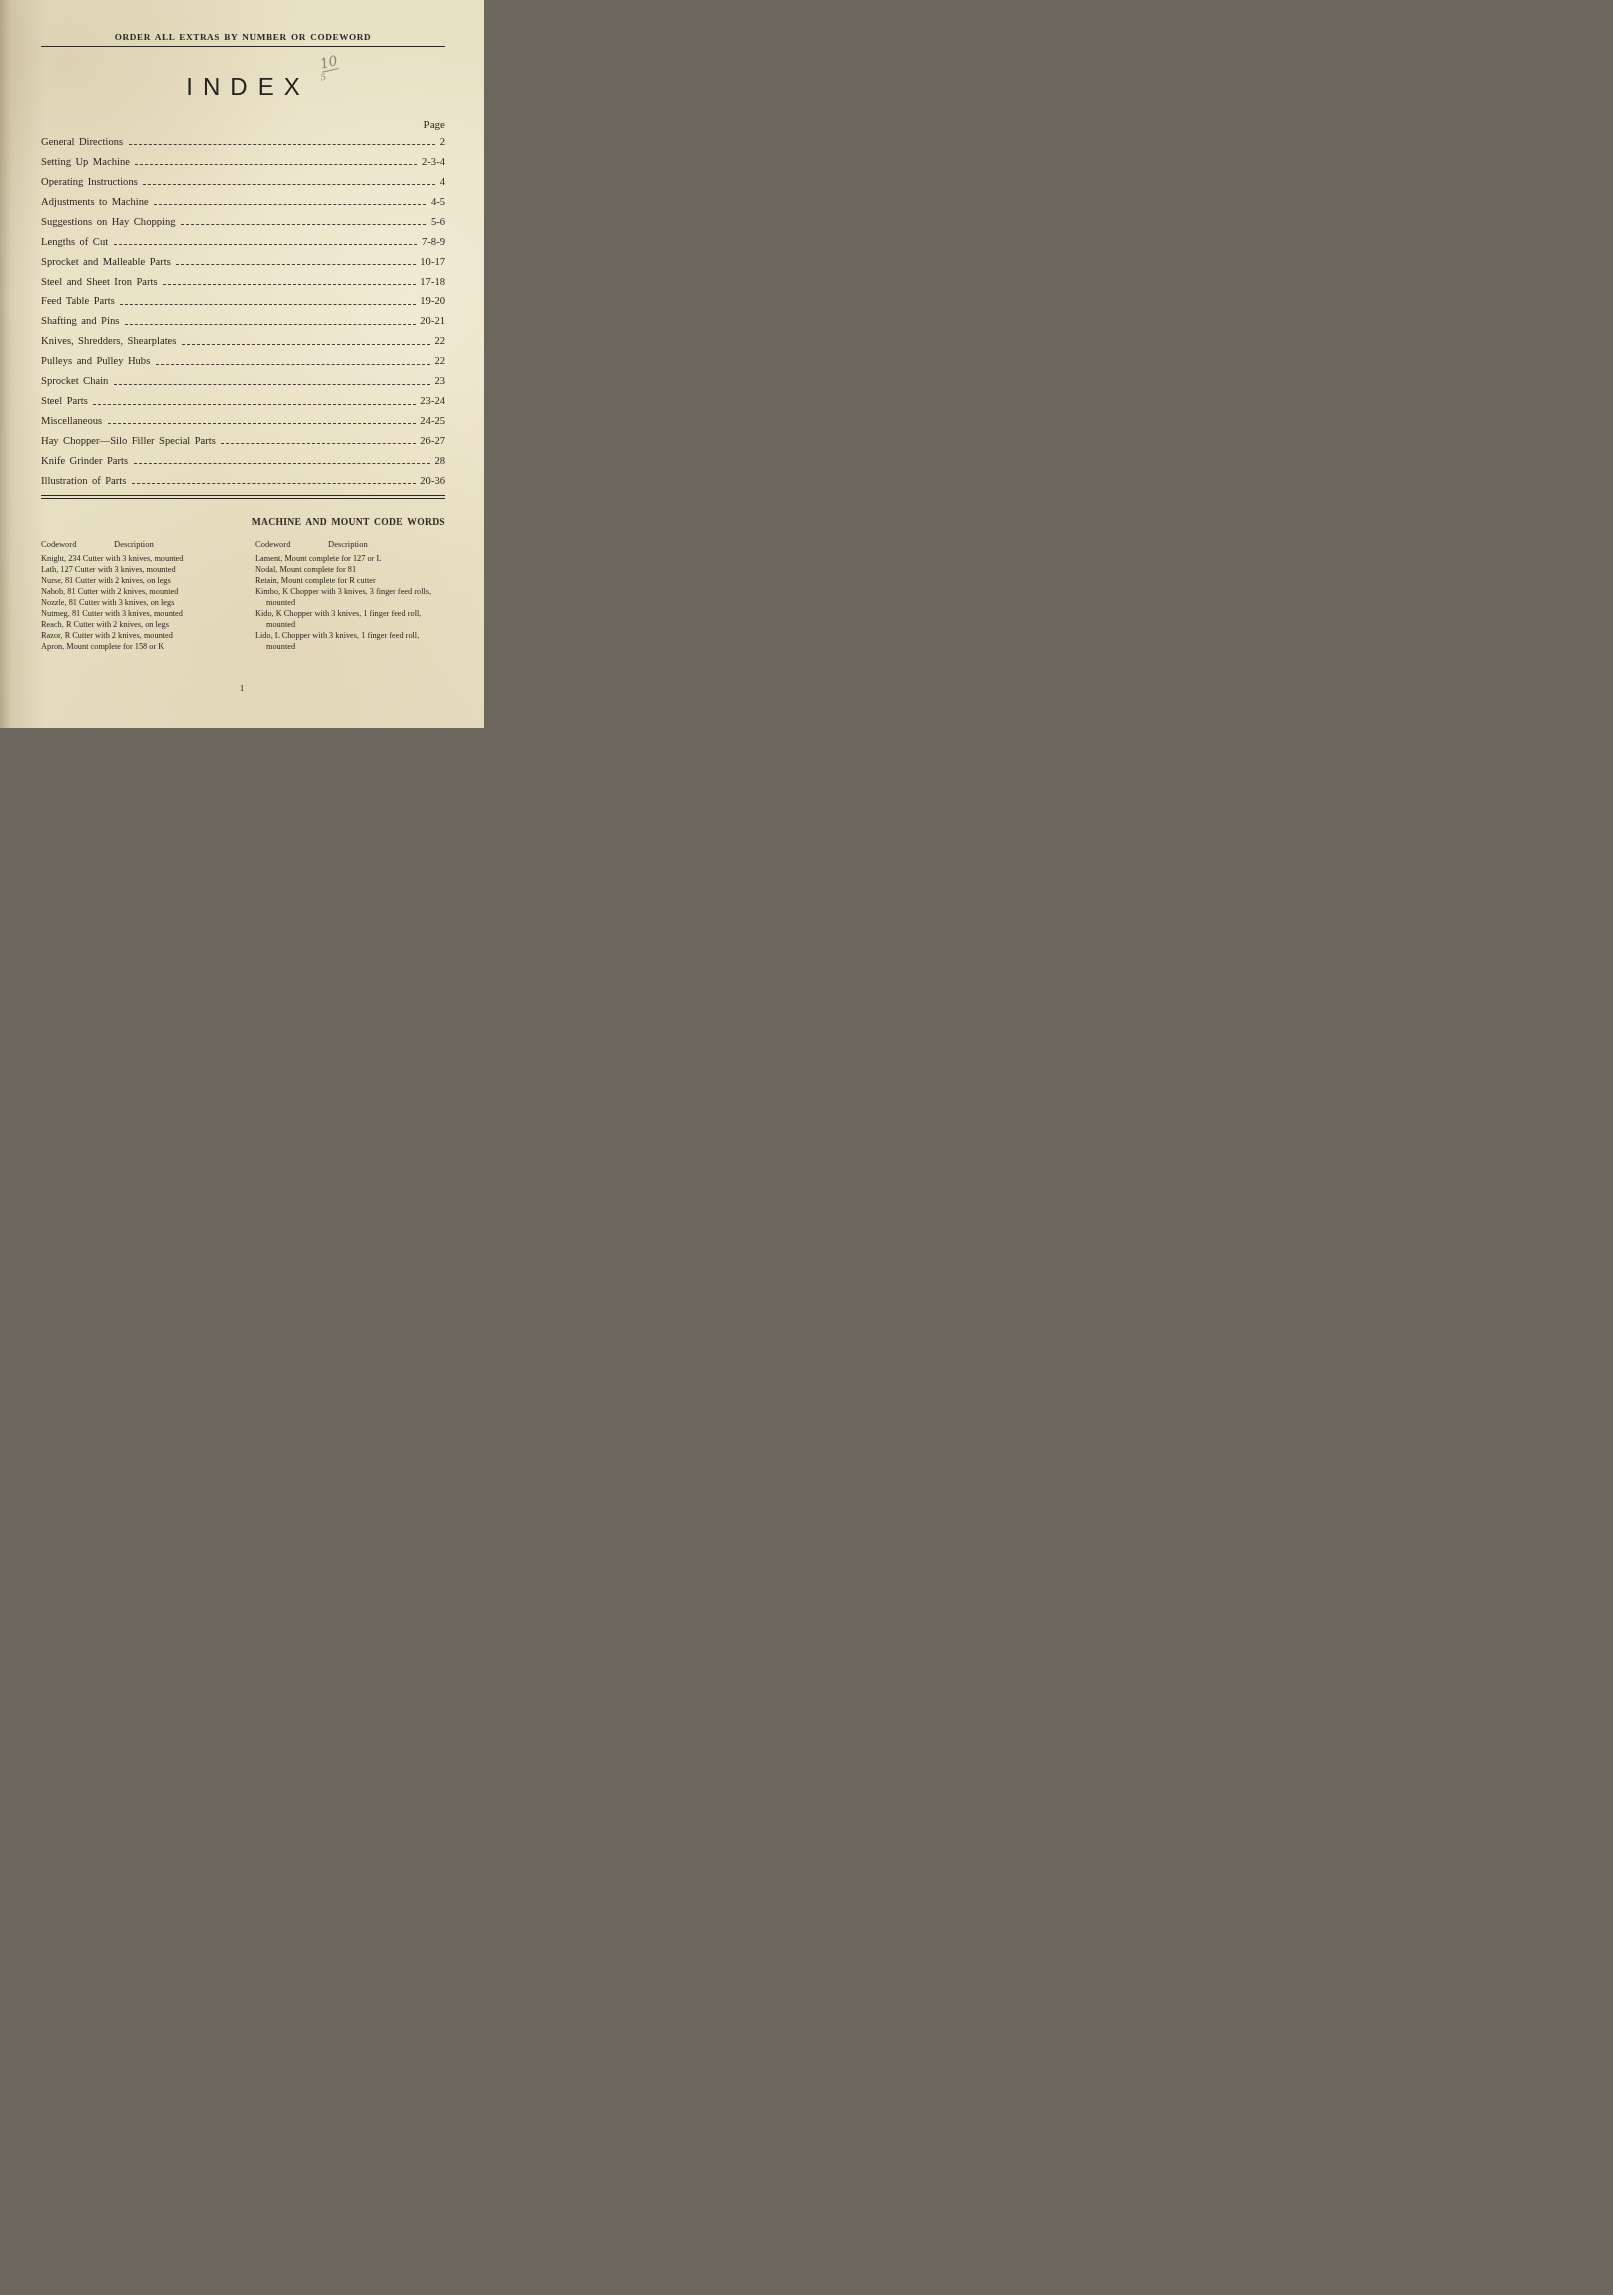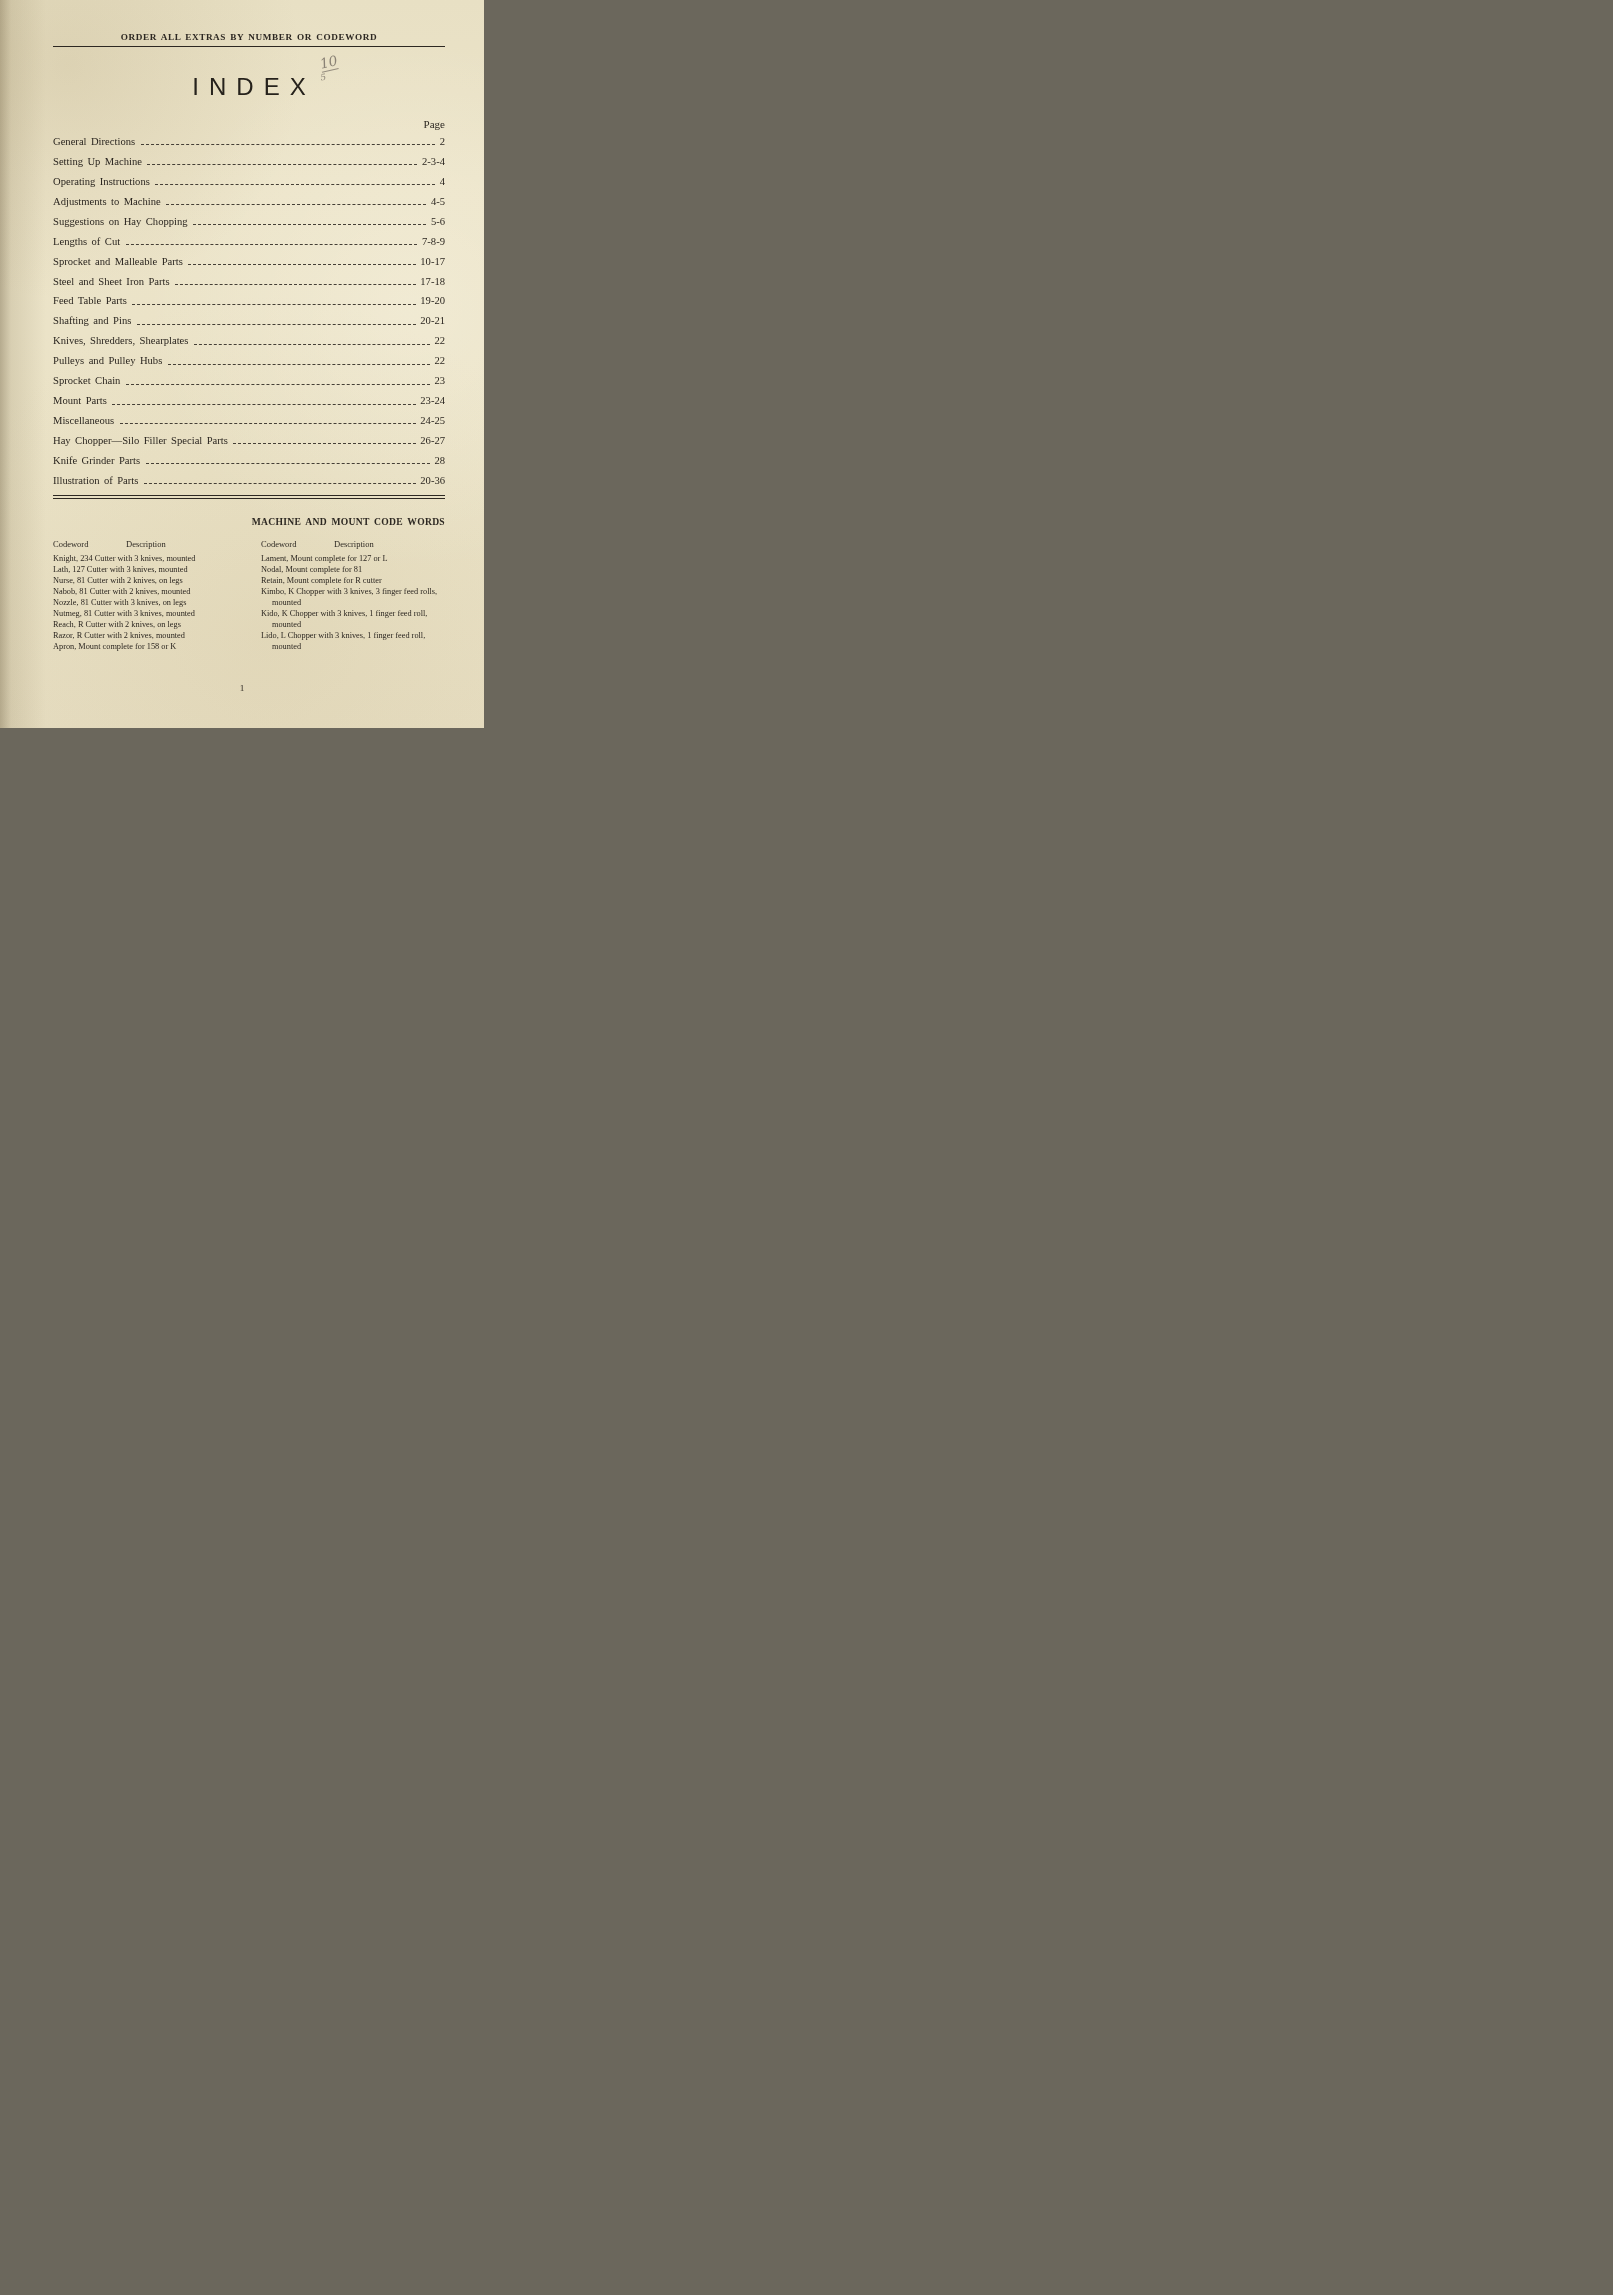--- a/index.html
+++ b/index.html
@@ -2,21 +2,21 @@
 <html style="font-size:7.3px"><head>
 <meta charset="utf-8">
 <style>
   * { margin: 0; padding: 0; box-sizing: border-box; }
   html, body { width: 484px; background: #6b675c; }
 
   .page {
     position: relative;
     width: 484px;
     height: 728px;
-    padding: 32px 39px 0 53px;
+    padding: 32px 39px 0 41px;
     color: #2d2822;
     font-family: "Liberation Serif", serif;
     background-color: #ebe3c8;
     background-image:
       radial-gradient(circle at 14% 9%, rgba(160,140,95,0.18), transparent 30%),
       radial-gradient(circle at 85% 42%, rgba(255,252,240,0.28), transparent 45%),
       radial-gradient(circle at 55% 88%, rgba(205,190,150,0.22), transparent 50%),
       linear-gradient(90deg, rgba(95,80,50,0.38) 0px, rgba(130,115,80,0.18) 11px, rgba(0,0,0,0) 46px),
       linear-gradient(180deg, #e8e0c4 0%, #ece4c9 25%, #eae2c6 65%, #e6ddc1 100%);
     overflow: hidden;
@@ -213,21 +213,21 @@
       <span class="toc-label">Pulleys and Pulley Hubs</span>
       <span class="toc-leader"></span>
       <span class="toc-page">22</span>
     </div>
     <div class="toc-row">
       <span class="toc-label">Sprocket Chain</span>
       <span class="toc-leader"></span>
       <span class="toc-page">23</span>
     </div>
     <div class="toc-row">
-      <span class="toc-label">Mount Parts</span>
+      <span class="toc-label">Steel Parts</span>
       <span class="toc-leader"></span>
       <span class="toc-page">23-24</span>
     </div>
     <div class="toc-row">
       <span class="toc-label">Miscellaneous</span>
       <span class="toc-leader"></span>
       <span class="toc-page">24-25</span>
     </div>
     <div class="toc-row">
       <span class="toc-label">Hay Chopper—Silo Filler Special Parts</span>

